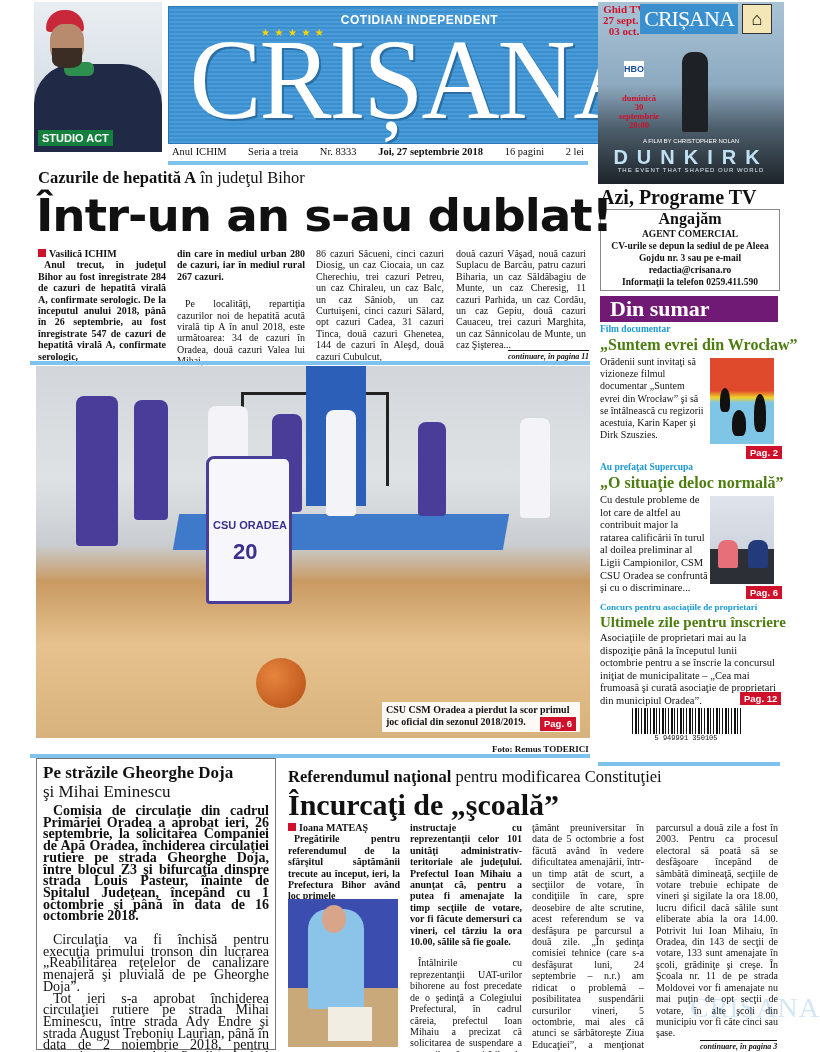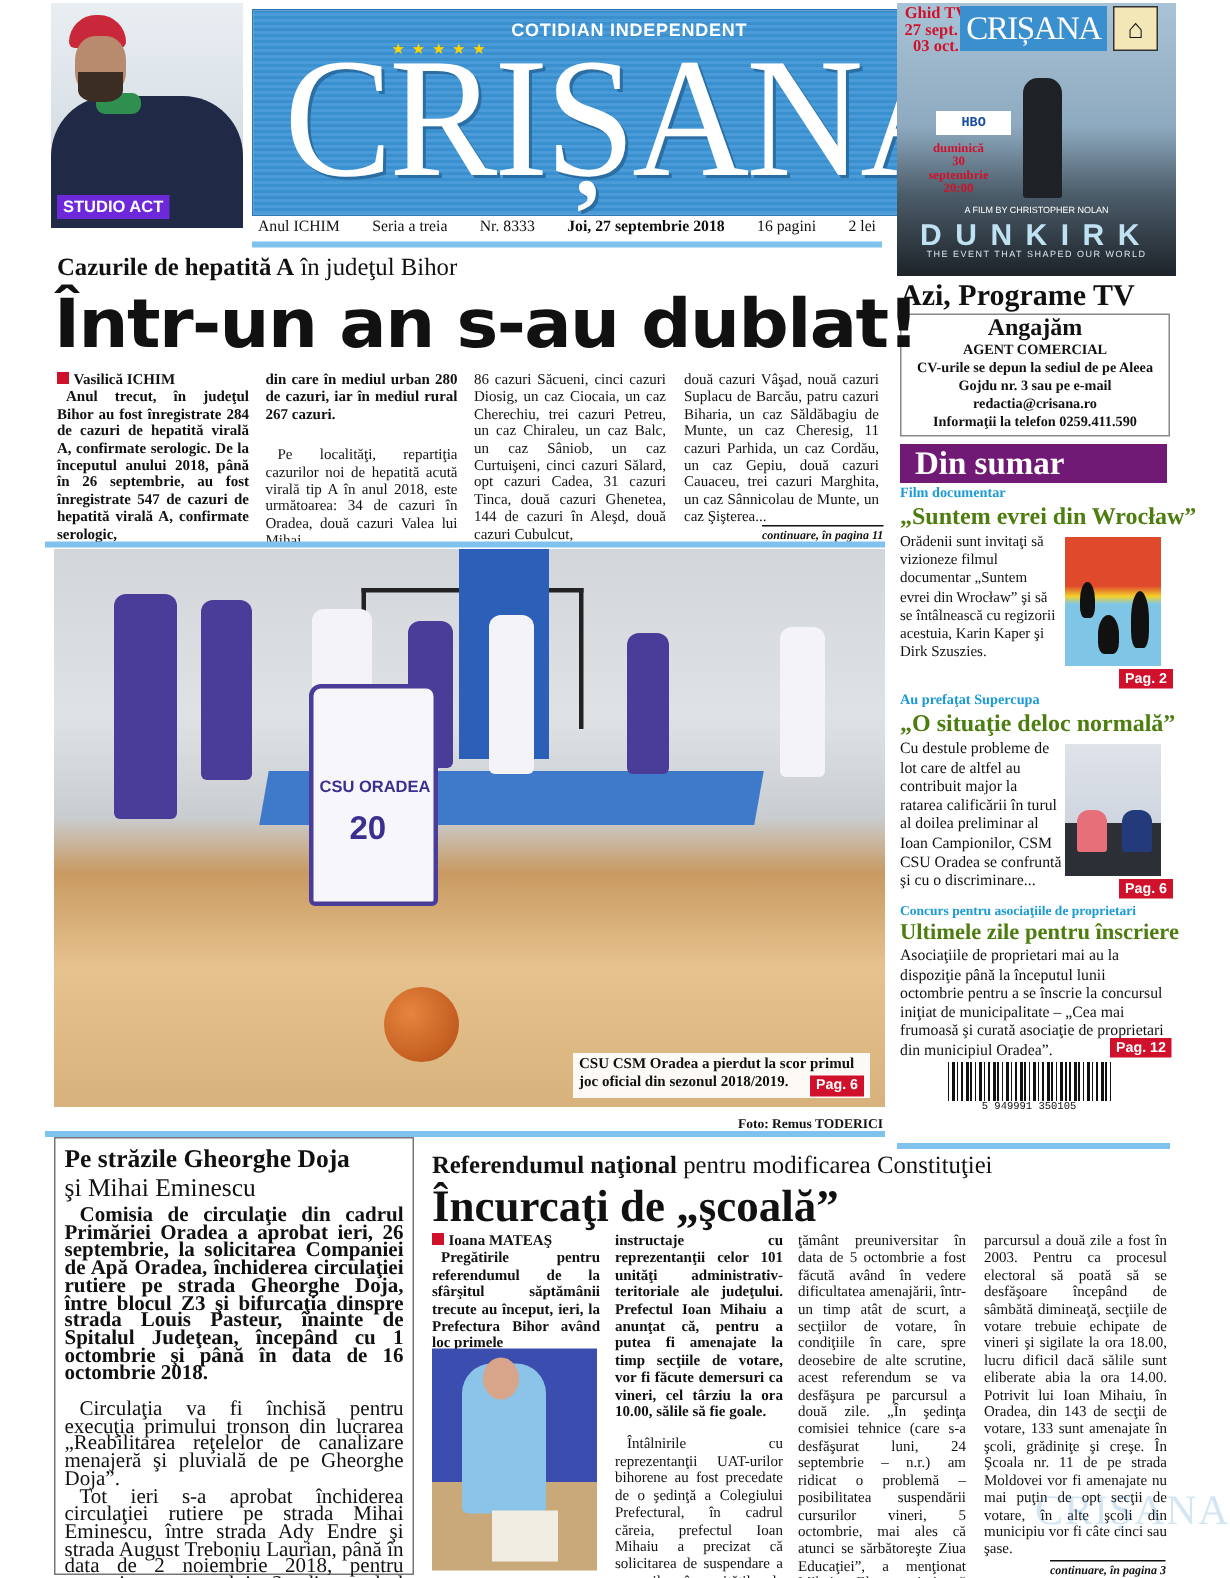--- a/index.html
+++ b/index.html
@@ -6,33 +6,33 @@
 html,body{width:820px;height:1052px;background:#fff;overflow:hidden}
 body{position:relative;font-family:"Liberation Serif",serif;color:#111}
 .abs{position:absolute}
 .pag-label{left:42px;top:4px;font-size:10px;font-weight:bold}
 .studio-photo{left:34px;top:2px;width:128px;height:150px;background:linear-gradient(180deg,#e9eef2 0%,#dde4ea 40%,#c9d1d8 100%);overflow:hidden}
 .studio-photo .cap{position:absolute;left:12px;top:8px;width:38px;height:22px;background:#c8283a;border-radius:18px 18px 4px 4px}
 .studio-photo .head{position:absolute;left:16px;top:22px;width:34px;height:40px;background:#b88a6e;border-radius:40%}
 .studio-photo .beard{position:absolute;left:18px;top:46px;width:30px;height:20px;background:#3b2d24;border-radius:0 0 40% 40%}
 .studio-photo .jacket{position:absolute;left:0;top:62px;width:128px;height:90px;background:#202a46;border-radius:40px 40px 0 0}
 .studio-photo .collar{position:absolute;left:30px;top:60px;width:30px;height:14px;background:#2f8f4f;border-radius:6px}
-.studio-badge{left:38px;top:130px;background:#6d28d9;color:#fff;font-family:"Liberation Sans",sans-serif;font-weight:bold;font-size:11px;padding:2px 4px}
+.studio-badge{left:38px;top:130px;background:#15803d;color:#fff;font-family:"Liberation Sans",sans-serif;font-weight:bold;font-size:11px;padding:2px 4px}
 .masthead{left:168px;top:6px;width:503px;height:138px;background:repeating-linear-gradient(180deg,#3a8fcf 0px,#3a8fcf 2px,#4b9bd8 2px,#4b9bd8 4px);border:1px solid #2a78b8}
 .masthead .tag{position:absolute;left:0;right:0;top:6px;text-align:center;color:#fff;font-family:"Liberation Sans",sans-serif;font-weight:bold;font-size:12px;letter-spacing:.5px}
 .masthead .stars{position:absolute;left:92px;top:20px;color:#ffd400;font-size:10px;letter-spacing:1px}
 .masthead .logo{position:absolute;left:0;right:0;top:18px;text-align:center;color:#fff;font-family:"Liberation Serif",serif;font-size:108px;line-height:110px;letter-spacing:-2px;text-shadow:2px 2px 0 #2a6ea4;transform:scaleY(1.05)}
 .infobar{left:168px;top:146px;width:420px;height:14px;display:flex;justify-content:space-between;font-size:10.5px;padding:0 4px}
 .infobar b{font-weight:bold}
 .blueline{background:#7fc2ee;height:4px}
 .tvbox{left:598px;top:2px;width:186px;height:182px;background:linear-gradient(180deg,#a9c3d6 0%,#8eaac0 45%,#4c5d6a 70%,#1d2329 100%);overflow:hidden}
 .tvbox .ghid{position:absolute;left:4px;top:2px;color:#d0112b;font-weight:bold;font-size:11px;line-height:11px;text-align:center;width:44px}
 .tvbox .mini-logo{position:absolute;left:42px;top:2px;width:98px;height:30px;background:#3a8fcf;color:#fff;font-size:22px;text-align:center;line-height:30px;letter-spacing:-1px}
 .tvbox .house{position:absolute;left:144px;top:2px;width:30px;height:30px;background:#f3e7b7;border:1px solid #333;font-size:18px;text-align:center;line-height:28px}
-.tvbox .hbo{position:absolute;left:26px;top:72px;background:#fff;color:#1a4fa0;font-family:Liberation Mono, monospace;font-weight:bold;font-size:9px;padding:3px 17px}
+.tvbox .hbo{position:absolute;left:26px;top:59px;background:#fff;color:#1a4fa0;font-family:Liberation Sans, sans-serif;font-weight:bold;font-size:9px;padding:3px 0}
 .tvbox .when{position:absolute;left:16px;top:92px;color:#d0112b;font-weight:bold;font-size:8.5px;line-height:9px;text-align:center;width:50px}
 .tvbox .soldier{position:absolute;left:84px;top:50px;width:26px;height:80px;background:#1e2226;border-radius:10px 10px 2px 2px}
 .tvbox .film-by{position:absolute;left:0;right:0;top:136px;text-align:center;color:#fff;font-family:"Liberation Sans",sans-serif;font-size:6px}
 .tvbox .dunkirk{position:absolute;left:0;right:0;top:144px;text-align:center;color:#bfe1f2;font-family:"Liberation Sans",sans-serif;font-weight:bold;font-size:20px;letter-spacing:9px}
 .tvbox .tagline{position:absolute;left:0;right:0;top:165px;text-align:center;color:#d8e6ee;font-family:"Liberation Sans",sans-serif;font-size:6px;letter-spacing:1px}
 .tvhead{left:600px;top:186px;font-size:20px;font-weight:bold}
 .adbox{left:600px;top:209px;width:180px;height:82px;border:1px solid #888;text-align:center;font-weight:bold}
 .adbox .t1{font-size:16px;line-height:18px}
 .adbox .t2{font-size:9.5px;line-height:12px}
 .adbox .t3{font-size:9.5px;line-height:12px}
@@ -144,21 +144,21 @@
 <div class="abs side-body" style="left:600px;top:356px;width:106px">Orădenii sunt invitaţi să vizioneze filmul documentar „Suntem evrei din Wrocław” şi să se întâlnească cu regizorii acestuia, Karin Kaper şi Dirk Szuszies.</div>
 <div class="abs poster1">
   <div class="fig" style="left:10px;top:30px;width:10px;height:24px"></div>
   <div class="fig" style="left:22px;top:52px;width:14px;height:26px"></div>
   <div class="fig" style="left:44px;top:36px;width:12px;height:38px"></div>
 </div>
 <div class="abs pagbadge" style="left:746px;top:446px">Pag. 2</div>
 
 <div class="abs kicker-blue" style="left:600px;top:462px">Au prefaţat Supercupa</div>
 <div class="abs side-title" style="left:600px;top:474px;font-size:16px">„O situaţie deloc normală”</div>
-<div class="abs side-body" style="left:600px;top:494px;width:108px;font-size:10.5px;line-height:12.6px">Cu destule probleme de lot care de altfel au contribuit major la ratarea calificării în turul al doilea preliminar al Ioan Campionilor, CSM CSU Oradea se confruntă şi cu o discriminare...</div>
+<div class="abs side-body" style="left:600px;top:494px;width:108px;font-size:10.5px;line-height:12.6px">Cu destule probleme de lot care de altfel au contribuit major la ratarea calificării în turul al doilea preliminar al Ligii Campionilor, CSM CSU Oradea se confruntă şi cu o discriminare...</div>
 <div class="abs photo-press">
   <div class="p1"></div>
   <div class="p2"></div>
 </div>
 <div class="abs pagbadge" style="left:746px;top:586px">Pag. 6</div>
 
 <div class="abs kicker-blue" style="left:600px;top:602px;font-size:9px">Concurs pentru asociaţiile de proprietari</div>
 <div class="abs side-title" style="left:600px;top:614px;font-size:15px">Ultimele zile pentru înscriere</div>
 <div class="abs side-body" style="left:600px;top:632px;width:176px;font-size:10.5px;line-height:12.6px">Asociaţiile de proprietari mai au la dispoziţie până la începutul lunii octombrie pentru a se înscrie la concursul iniţiat de municipalitate – „Cea mai frumoasă şi curată asociaţie de proprietari din municipiul Oradea”.</div>
 <div class="abs pagbadge" style="left:740px;top:692px">Pag. 12</div>

